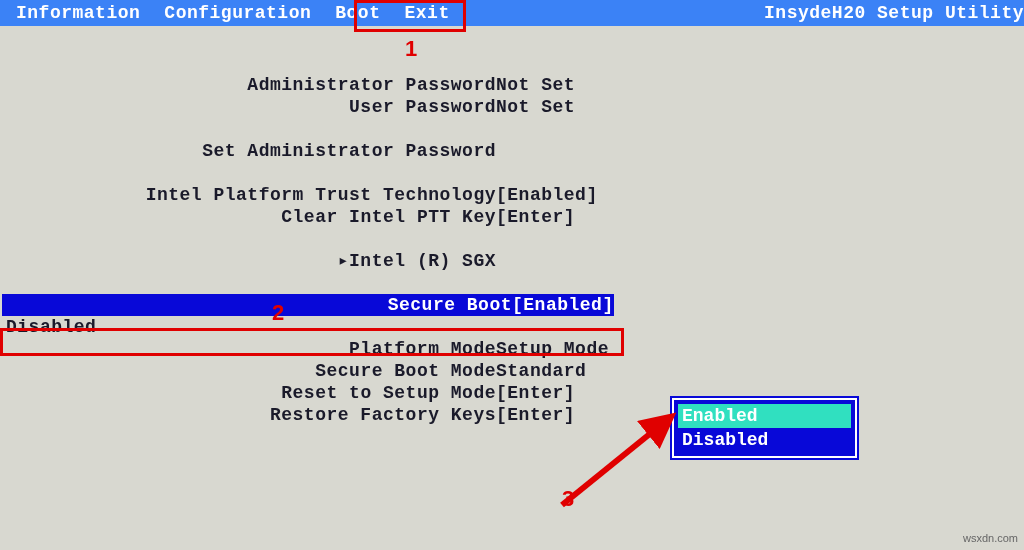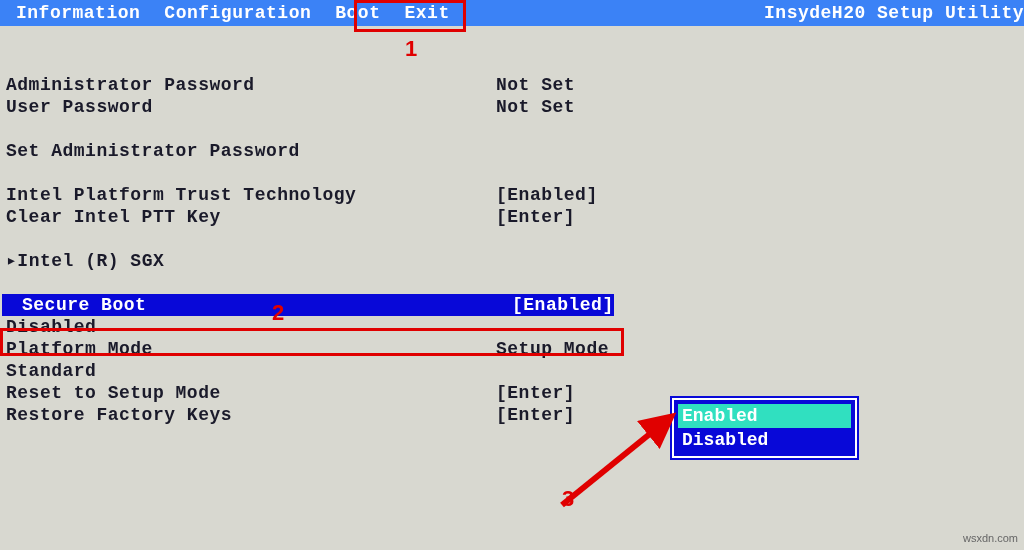--- a/index.html
+++ b/index.html
@@ -36,21 +36,21 @@
   }
   .content {
     padding: 4px 6px;
     letter-spacing: 0.5px;
   }
   .row {
     display: flex;
     min-height: 22px;
     line-height: 22px;
   }
-  .label { width: 490px; white-space: pre; }
+  .label { width: 490px; white-space: pre; text-align: right; }
   .value { white-space: pre; }
   .spacer { height: 22px; }
   .highlight-row {
     background: #0808d8;
     color: #ffffff;
     width: 612px;
     margin-left: -4px;
     padding-left: 20px;
   }
   .highlight-row .label { width: 490px; }
@@ -165,20 +165,21 @@
     <span class="value">[Enabled]</span>
   </div>
   <div class="row">
     <span class="value">Disabled</span>
   </div>
   <div class="row">
     <span class="label">Platform Mode</span>
     <span class="value">Setup Mode</span>
   </div>
   <div class="row">
+    <span class="label">Secure Boot Mode</span>
     <span class="value">Standard</span>
   </div>
   <div class="row">
     <span class="label">Reset to Setup Mode</span>
     <span class="value">[Enter]</span>
   </div>
   <div class="row">
     <span class="label">Restore Factory Keys</span>
     <span class="value">[Enter]</span>
   </div>

